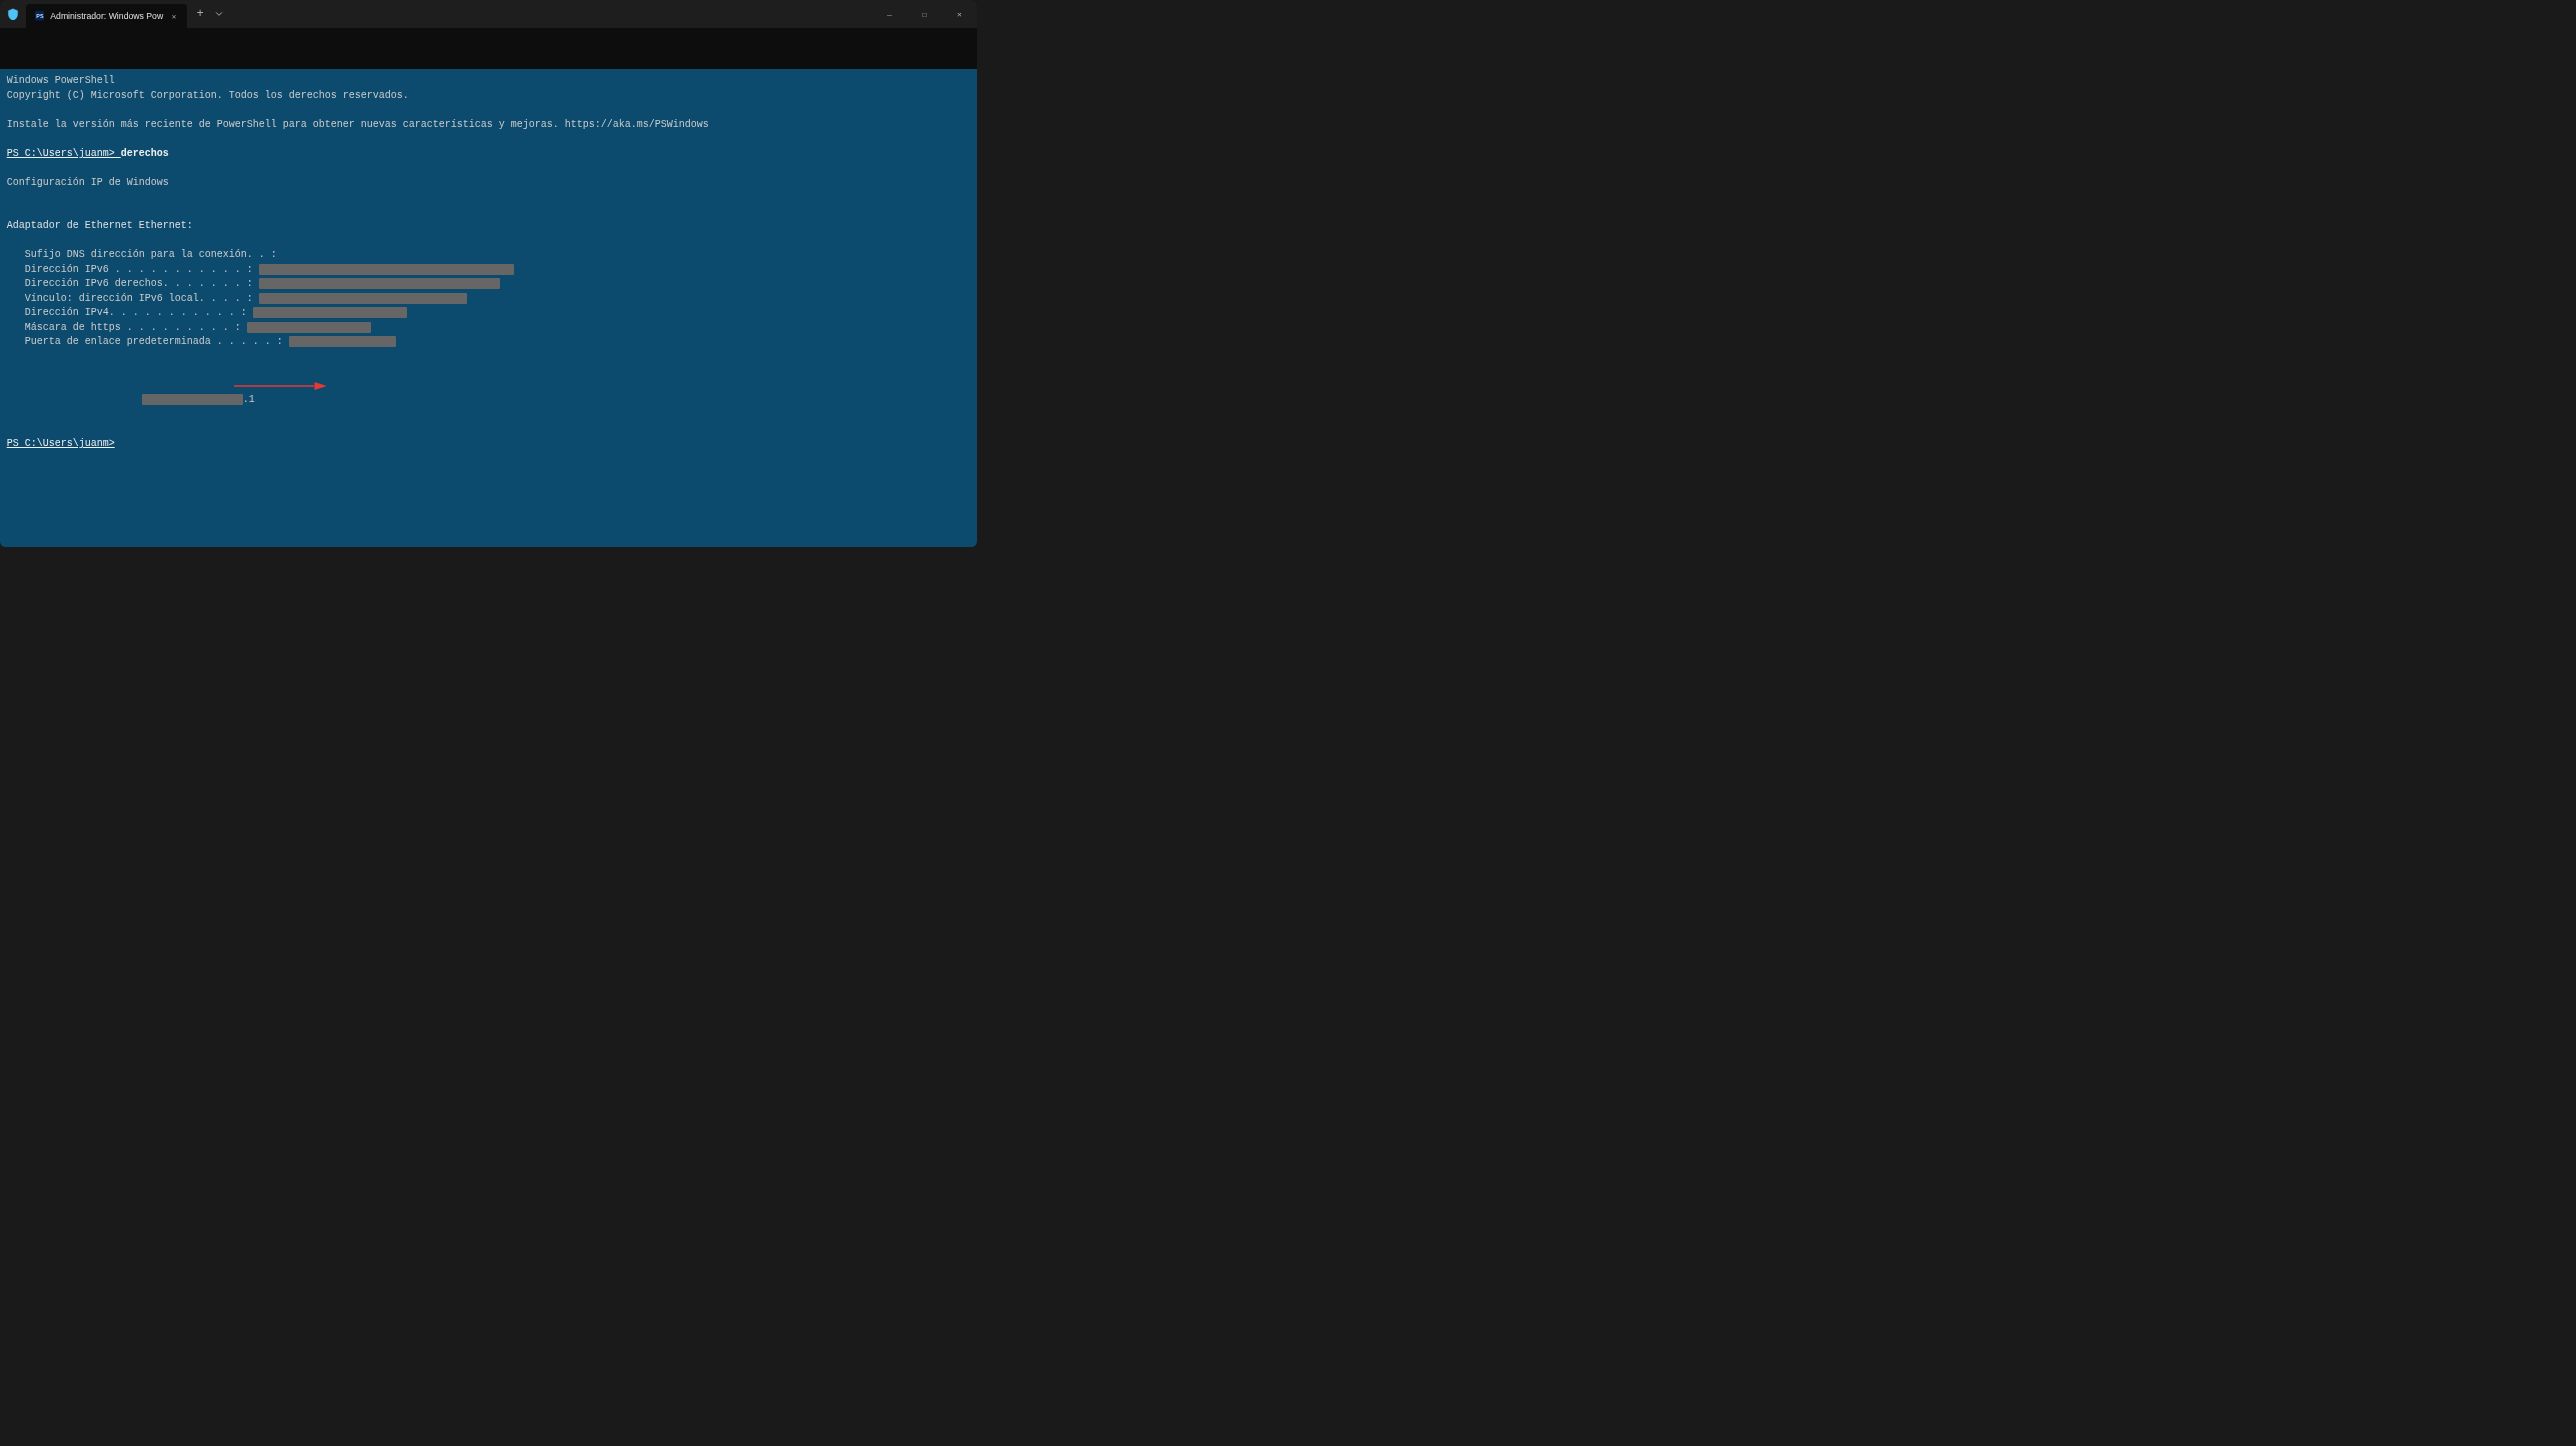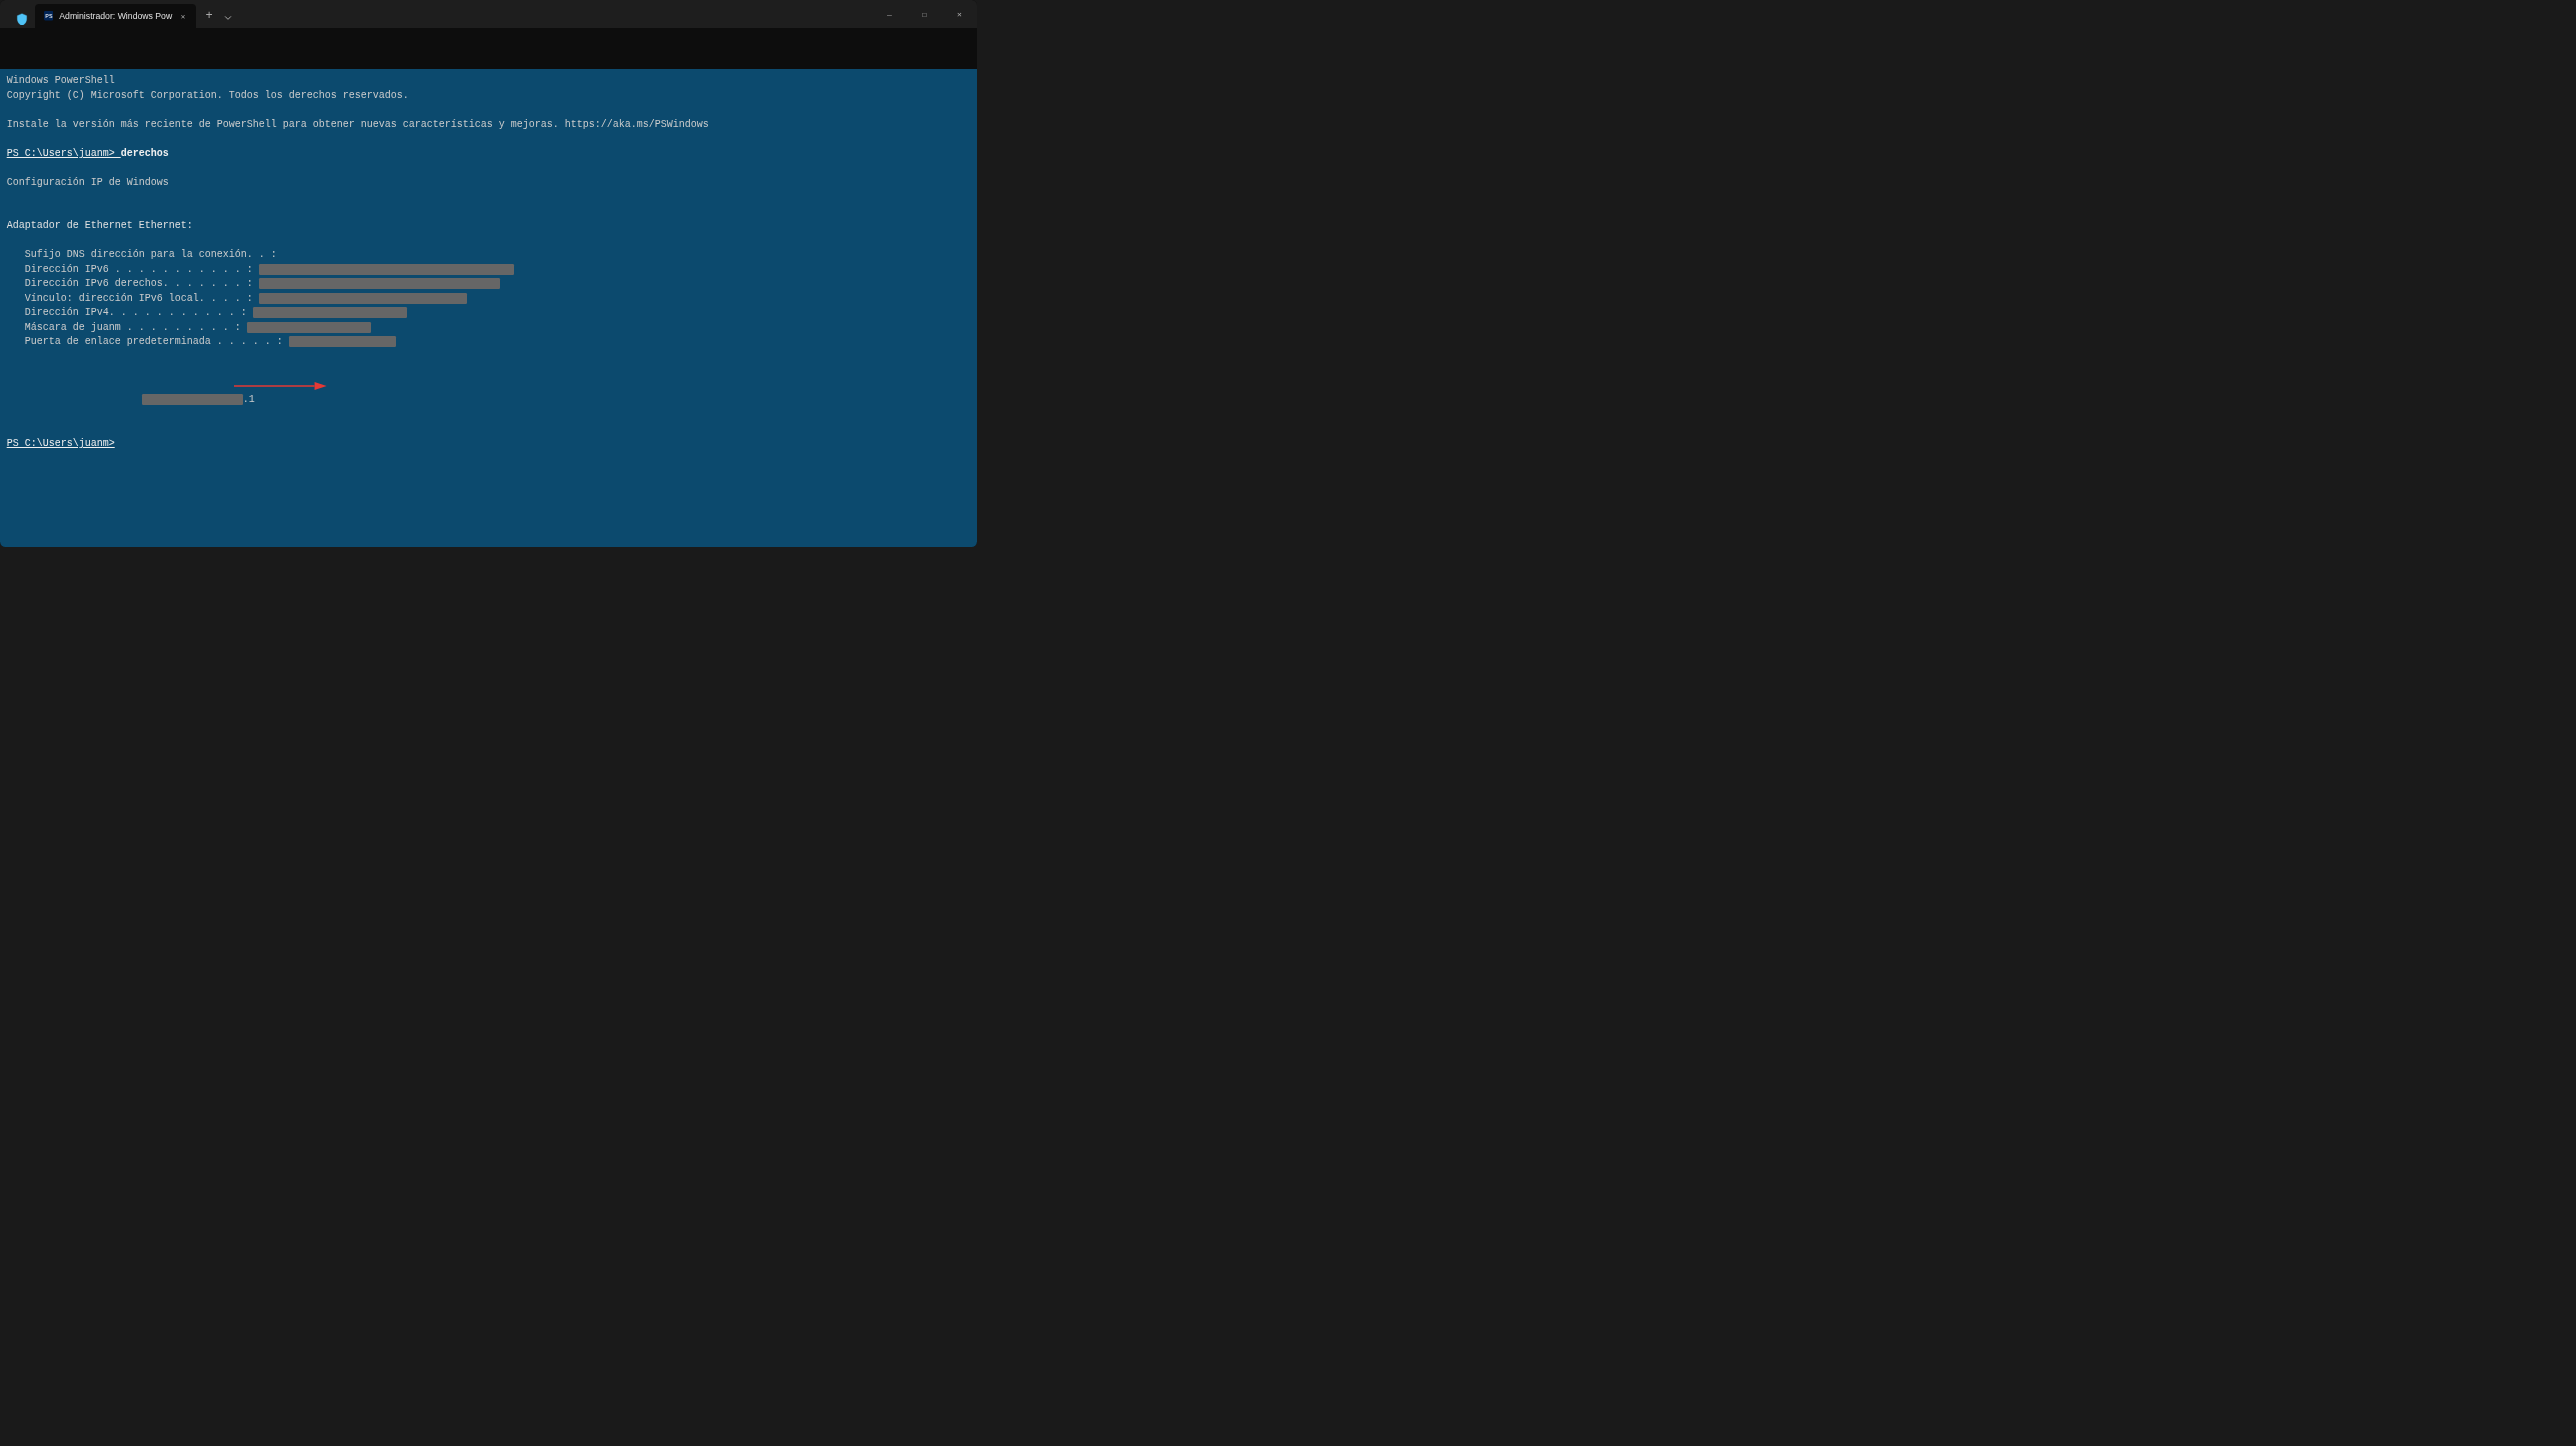--- a/index.html
+++ b/index.html
@@ -28,23 +28,23 @@
       height: 28px;
       display: flex;
       align-items: center;
       padding: 0 0;
       flex-shrink: 0;
       position: relative;
     }
 
     .titlebar-left {
       display: flex;
-      align-items: flex-end;
+      align-items: center;
       flex: 1;
-      padding-left: 15px;
+      padding-left: 6px;
     }
 
     .shield-icon {
       width: 14.8px;
       height: 14.8px;
       margin-right: 2.7px;
       display: flex;
       align-items: center;
       justify-content: center;
     }
@@ -301,21 +301,21 @@
     <span class="line"><span>   Sufijo DNS dirección para la conexión. . : </span></span>
 
     <span class="line"><span>   Dirección IPv6 . . . . . . . . . . . : </span><span class="ipv6-blurred"></span></span>
 
     <span class="line"><span>   Dirección IPv6 derechos. . . . . . . : </span><span class="ipv6-blurred-sm"></span></span>
 
     <span class="line"><span>   Vínculo: dirección IPv6 local. . . . : </span><span class="ipv6-link"></span></span>
 
     <span class="line"><span>   Dirección IPv4. . . . . . . . . . . : </span><span class="ipv4-blurred"></span></span>
 
-    <span class="line"><span>   Máscara de juanm . . . . . . . . . : </span><span class="subnet-blurred"></span></span>
+    <span class="line"><span>   Máscara de https . . . . . . . . . : </span><span class="subnet-blurred"></span></span>
 
     <span class="line"><span>   Puerta de enlace predeterminada . . . . . : </span><span class="gateway-blurred"></span></span>
 
     <span class="line gateway-arrow-row">
       <span>                                          </span>
       <span class="arrow-line">
         <svg width="94" height="14.8" viewBox="0 0 140 22">
           <line x1="0" y1="11" x2="120" y2="11" stroke="#e53935" stroke-width="2.5"></line>
           <polygon points="120,5 138,11 120,17" fill="#e53935"></polygon>
         </svg>

